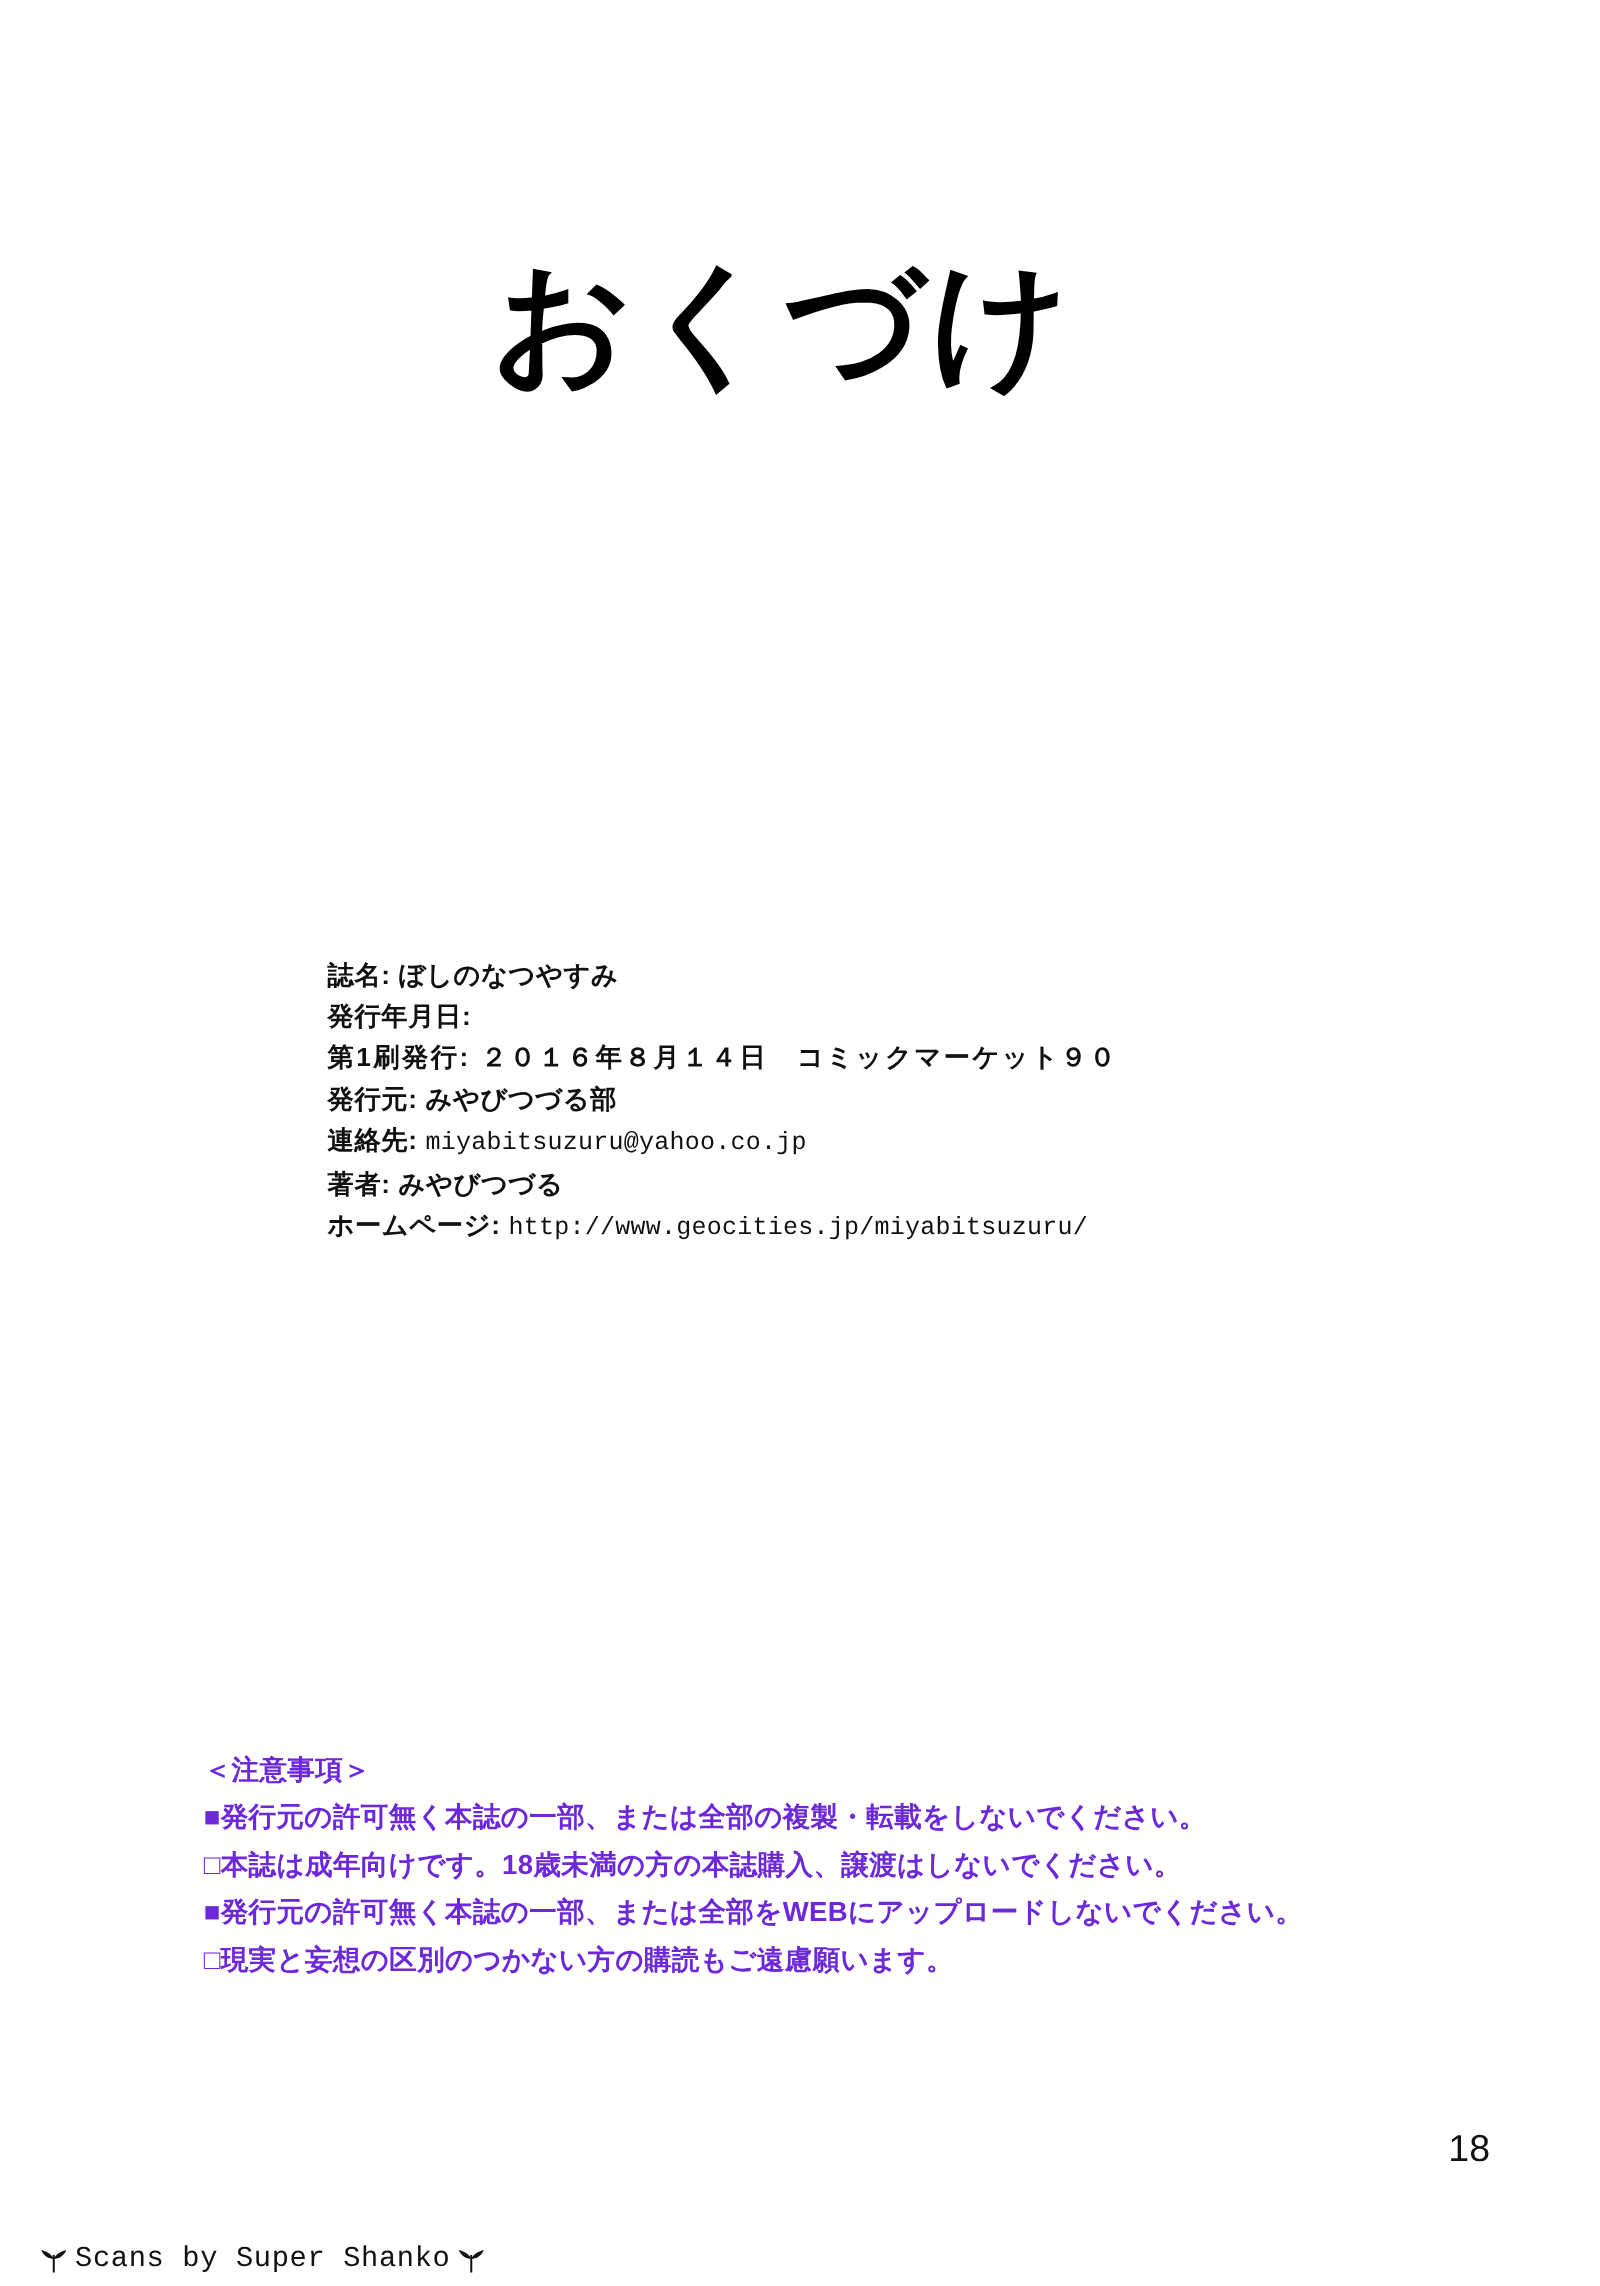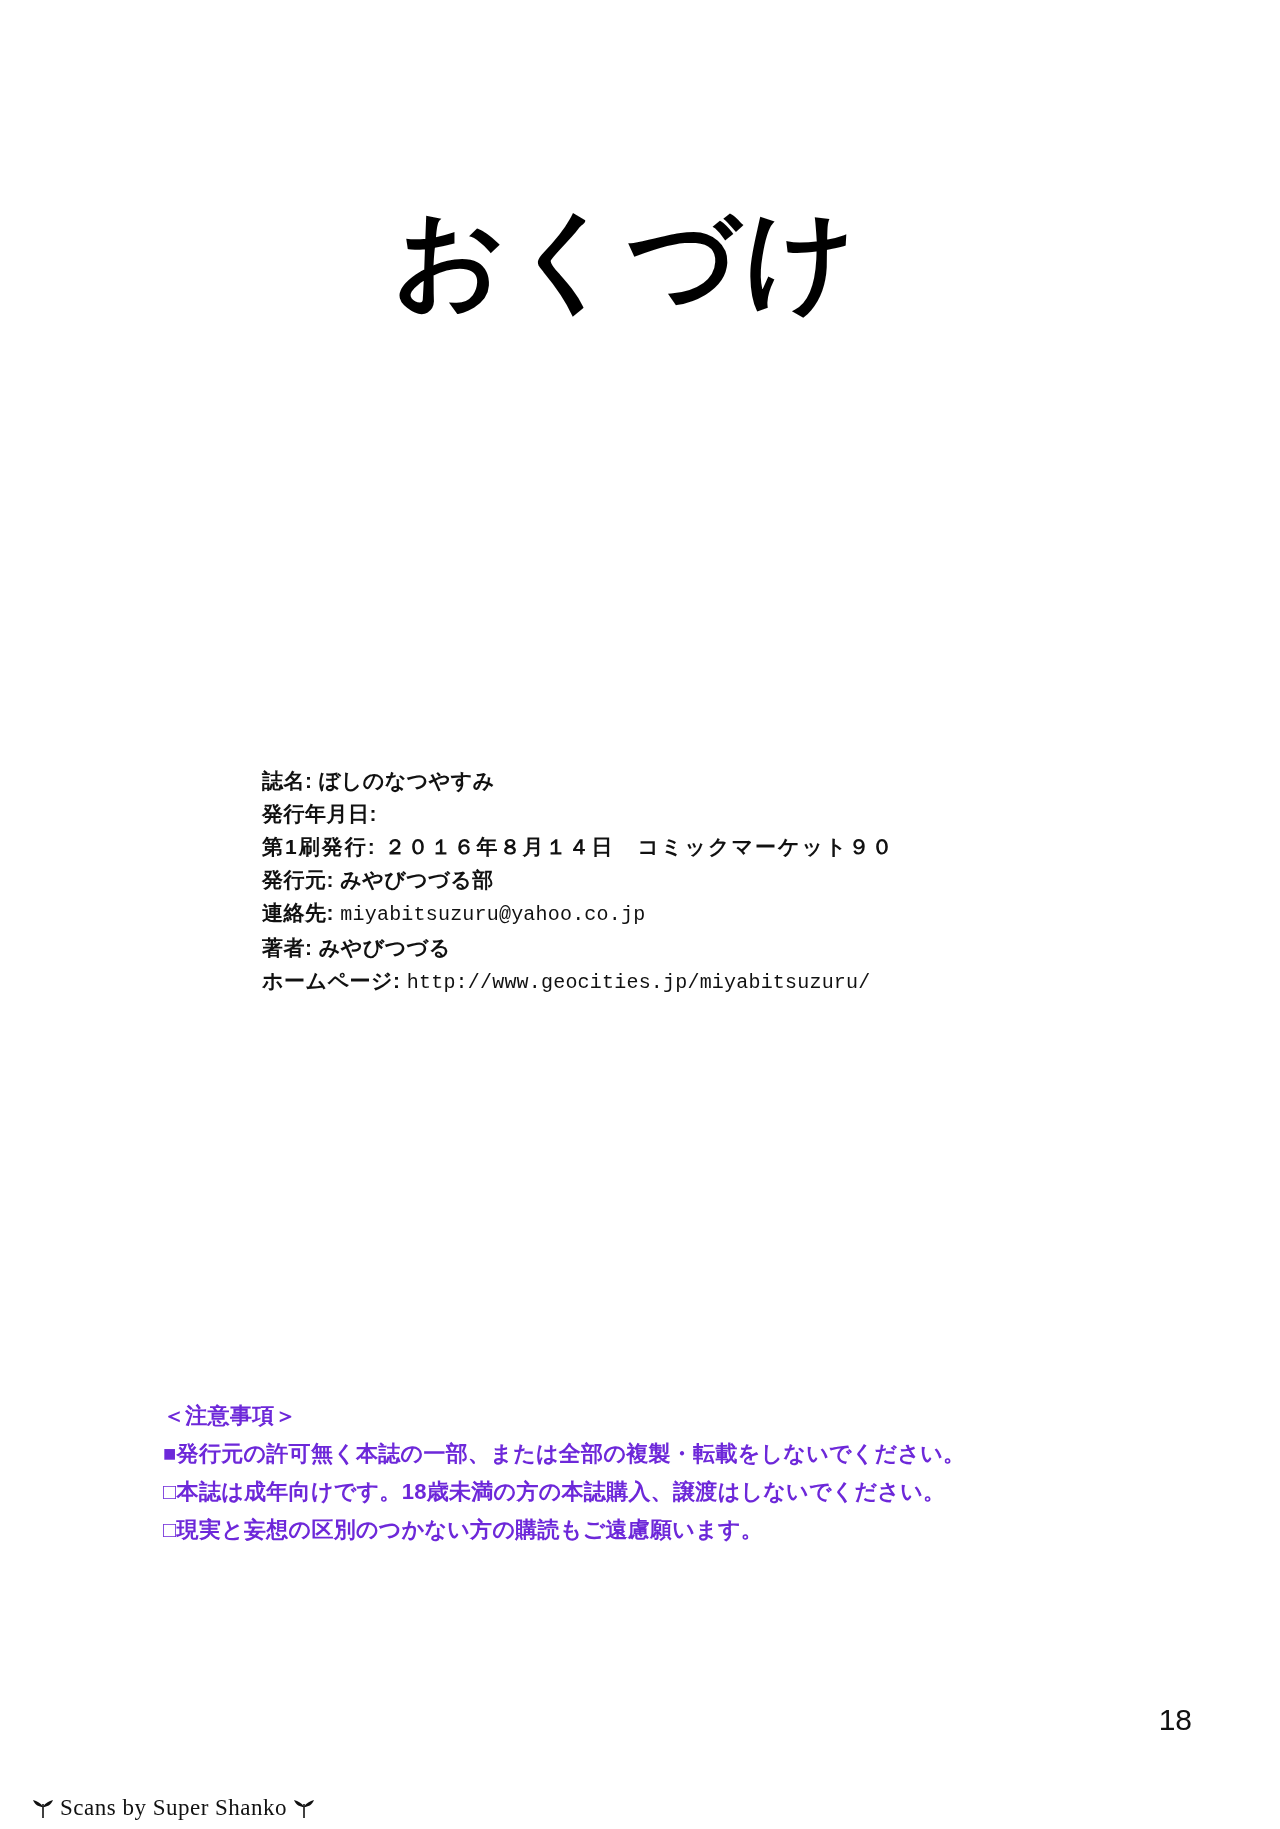--- a/index.html
+++ b/index.html
@@ -92,21 +92,21 @@
   .scan-credit {
     position: absolute;
     left: 30px;
     bottom: 10px;
     display: flex;
     align-items: flex-end;
     gap: 4px;
     color: #111;
   }
   .scan-credit .scan-text {
-    font-family: Liberation Serif, serif;
+    font-family: Liberation Mono, monospace;
     font-size: 23px;
     letter-spacing: 0.5px;
     line-height: 1;
     white-space: nowrap;
   }
   .scan-credit .sprout {
     display: inline-block;
     width: 26px;
     height: 20px;
     position: relative;
@@ -126,20 +126,21 @@
   <span class="row">発行元: みやびつづる部</span>
   <span class="row"><span>連絡先: </span><span class="mono">miyabitsuzuru@yahoo.co.jp</span></span>
   <span class="row">著者: みやびつづる</span>
   <span class="row"><span>ホームページ: </span><span class="mono">http://www.geocities.jp/miyabitsuzuru/</span></span>
 </div>
 
 <div class="notice">
   <span class="nrow">＜注意事項＞</span>
   <span class="nrow">■発行元の許可無く本誌の一部、または全部の複製・転載をしないでください。</span>
   <span class="nrow">□本誌は成年向けです。18歳未満の方の本誌購入、譲渡はしないでください。</span>
+  <span class="nrow">■発行元の許可無く本誌の一部、または全部をWEBにアップロードしないでください。</span>
   <span class="nrow">□現実と妄想の区別のつかない方の購読もご遠慮願います。</span>
 </div>
 
 <div class="page-number">18</div>
 
 <div class="scan-credit">
   <span class="sprout">
     <svg width="26" height="20" viewBox="0 0 26 20" xmlns="http://www.w3.org/2000/svg">
       <path d="M13 19 C13 12, 13 8, 13 5" stroke="#111" stroke-width="1.6" fill="none"></path>
       <path d="M13 8 C9 8, 5 6, 3 1 C7 2, 11 4, 13 8 Z" fill="#111"></path>

